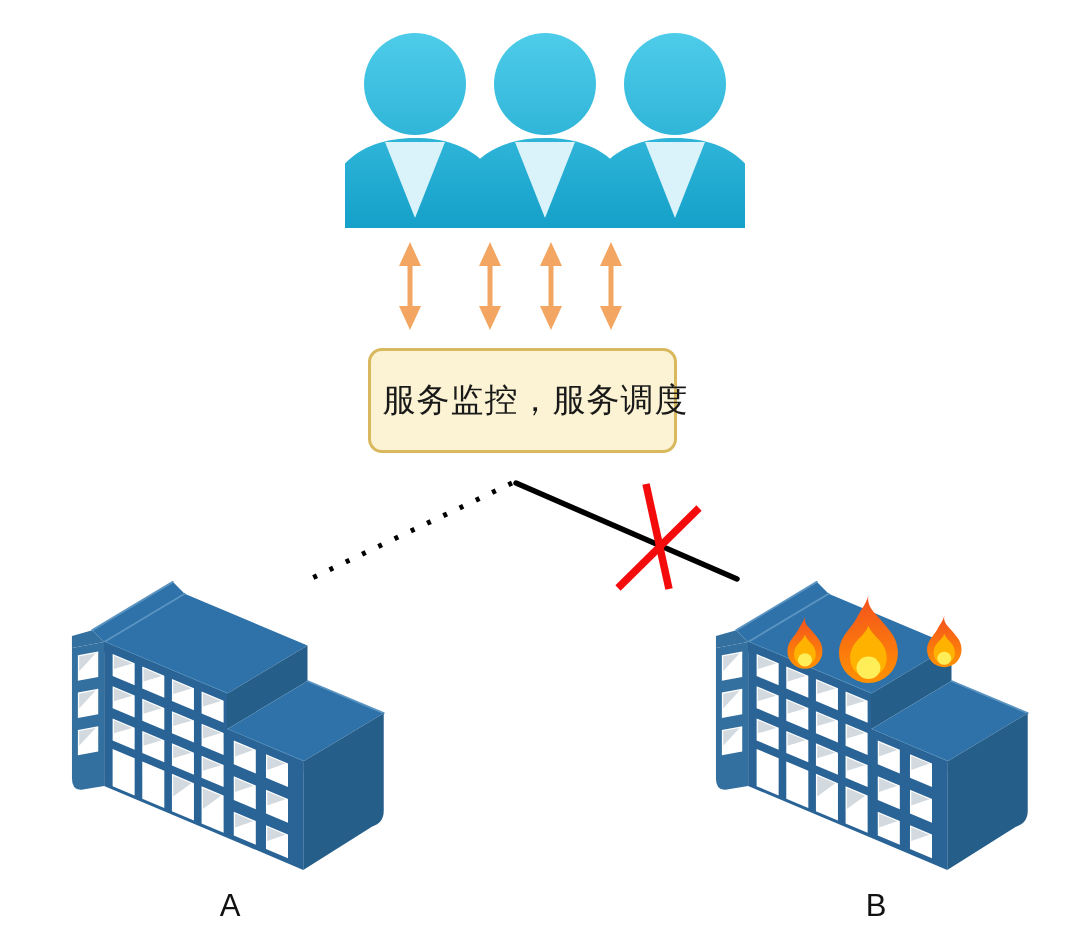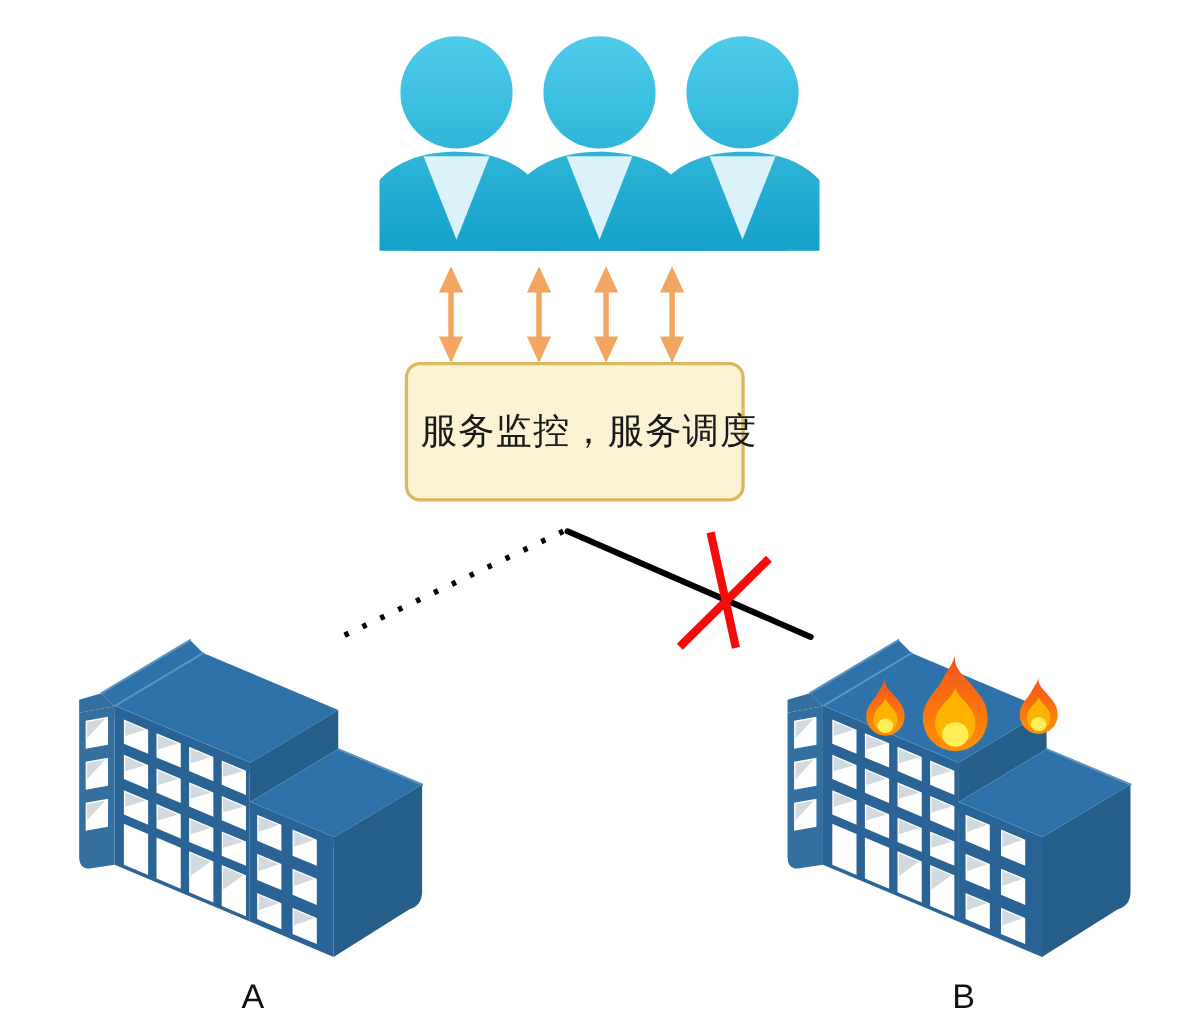--- a/index.html
+++ b/index.html
@@ -16,21 +16,21 @@
   #users-svg { left: 345px; top: 30px; width: 400px; height: 200px; }
   .u-collar { fill: var(--collar-light, #daf2f9); }
 
   
   #arrows-svg { left: 398px; top: 240px; width: 228px; height: 92px; }
   .arrow-shaft { stroke: var(--arrow-orange, #f2a661); stroke-width: 5; }
   .arrow-head  { fill: var(--arrow-orange, #f2a661); }
 
   
   .control-box {
-    left: 368px; top: 329px; width: 309px; height: 127px;
+    left: 368px; top: 348px; width: 309px; height: 105px;
     box-sizing: border-box;
     background: var(--box-fill, #fbf3d3);
     border: 3px solid var(--box-border, #d9b95e);
     border-radius: 14px;
     display: flex; align-items: center; justify-content: center;
     font-size: 33px; font-weight: 500; letter-spacing: 1px;
     color: var(--box-text, #191919);
     white-space: nowrap;
     padding-left: 26px;
   }

